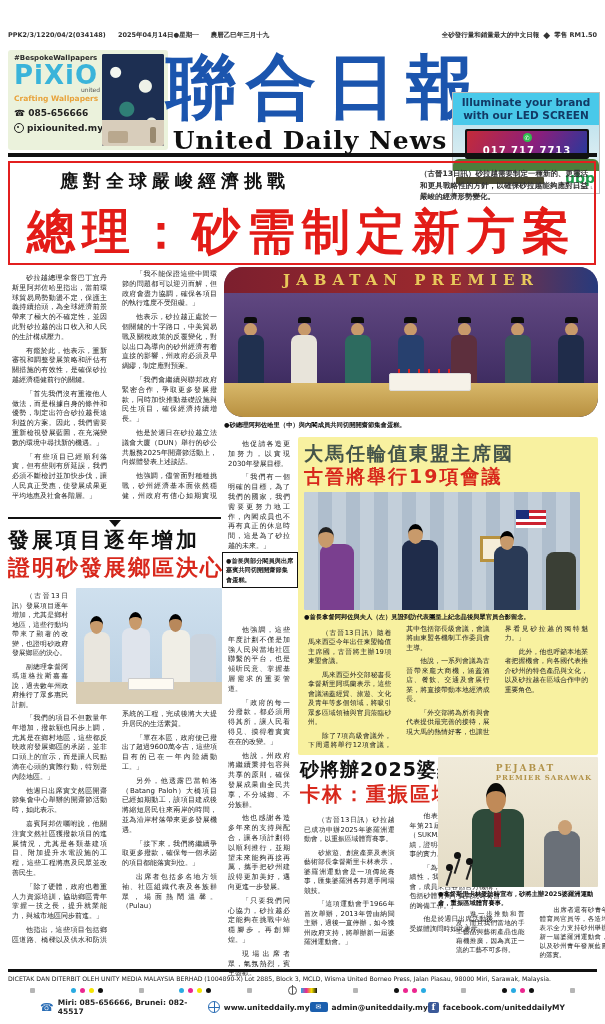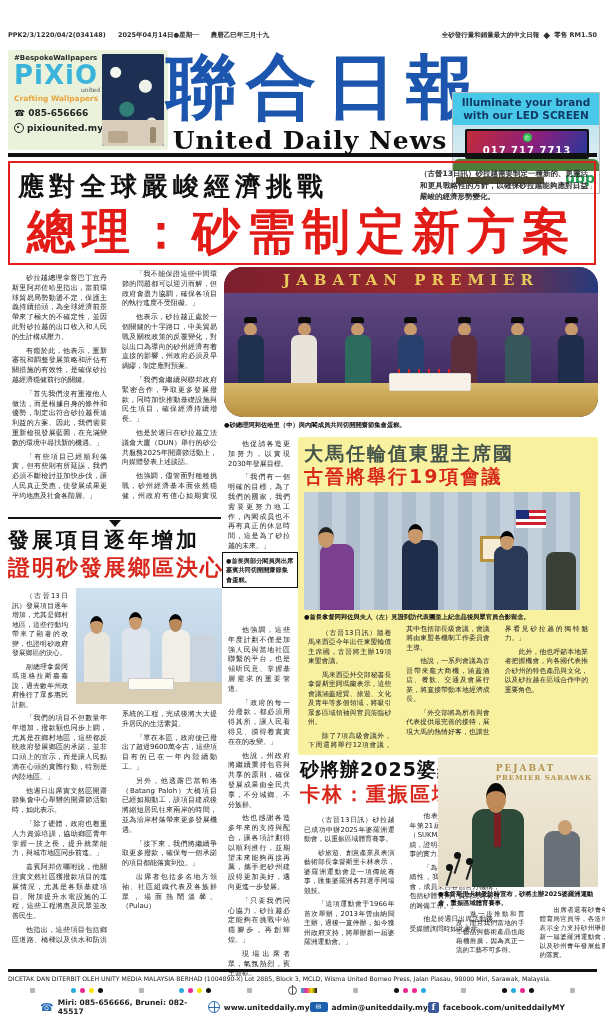--- a/index.html
+++ b/index.html
@@ -49,21 +49,21 @@
   .ubp-bottom{position:relative;height:20px;background:#fff;}
   .ubp-bar{position:absolute;left:3px;top:6px;width:88px;height:7px;background:#4a4a33;border-radius:1px;}
   .ubp-logo{position:absolute;right:4px;top:0;text-align:center;}
   .ubp-logo .b{font-size:14px;font-weight:900;color:#1f9d4c;line-height:1;}
   .ubp-logo .s{font-size:4px;letter-spacing:2px;color:#666;}
 
   .black-rule{background:#111;}
 
   
   .lead-box{border:2.5px solid #e21f1f;}
-  .kicker{font-size:26px;font-weight:900;color:#111;letter-spacing:5px;white-space:nowrap;}
+  .kicker{font-size:18px;font-weight:900;color:#111;letter-spacing:5px;white-space:nowrap;margin-left:42px;}
   .lead-intro{font-size:7.5px;font-weight:bold;color:#333;line-height:1.55;text-align:justify;}
   .lead-headline{font-size:48px;font-weight:900;color:#e31b17;letter-spacing:7px;text-align:center;white-space:nowrap;line-height:1;}
 
   .body-text{font-size:7px;line-height:1.4;color:#222;text-align:justify;}
   .body-text p{margin:4px;text-indent:14px;}
   .cols2{column-count:2;column-gap:7px;column-fill:auto;height:100%;}
   .cols3{column-count:3;column-gap:7px;column-fill:auto;height:100%;}
   .caption{font-size:6.3px;font-weight:bold;color:#111;line-height:1.4;}
 
   
@@ -320,22 +320,22 @@
     <div class="tbl"></div>
     <div style="position:absolute;left:52px;bottom:14px;width:44px;height:10px;background:#fdfaf2;border:1px solid #ccc;border-radius:1px;"></div>
   </div>
 
   <div class="abs capbox" style="left:222px;top:552px;width:68px;">●首長與部分閣員與出席嘉賓共同切開開齋節集會蛋糕。</div>
 
   <div class="abs" style="left:8px;top:710px;width:213px;height:252px;">
     <div class="body-text cols2">
         <p>「我們的項目不但數量年年增加，撥款額也同步上調，尤其是在鄉村地區，這些都反映政府發展鄉區的承諾，並非口頭上的宣示，而是讓人民點滴在心頭的實際行動，特別是內陸地區。」</p>
         <p>他週日出席實文然區開齋節集會中心舉辦的開齋節活動時，如此表示。</p>
+        <p>嘉賓阿邦佐囑咐說，他關注實文然社區獲撥款項目的進展情況，尤其是各類基建項目、附加提升水電設施的工程，這些工程將惠及民眾並改善民生。</p>
         <p>「除了硬體，政府也着重人力資源培訓，協助鄉區青年掌握一技之長，提升就業能力，與城市地區同步前進。」</p>
-        <p>嘉賓阿邦佐囑咐說，他關注實文然社區獲撥款項目的進展情況，尤其是各類基建項目、附加提升水電設施的工程，這些工程將惠及民眾並改善民生。</p>
         <p>他指出，這些項目包括鄉區道路、橋樑以及供水和防洪系統的工程，完成後將大大提升居民的生活素質。</p>
         <p>「單在本區，政府便已撥出了超過9600萬令吉，這些項目有的已在一年內陸續動工。」</p>
         <p>另外，他透露巴當帕洛（Batang Paloh）大橋項目已經如期動工，該項目建成後將縮短居民往來兩岸的時間，並為沿岸村落帶來更多發展機遇。</p>
         <p>「接下來，我們將繼續爭取更多撥款，確保每一個承諾的項目都能落實到位。」</p>
         <p>出席者包括多名地方領袖、社區組織代表及各族群眾，場面熱鬧溫馨。（Pulau）</p>
       </div>
   </div>
 
   <div class="abs" style="left:224px;top:622px;width:70px;height:340px;">
     <div class="body-text">

